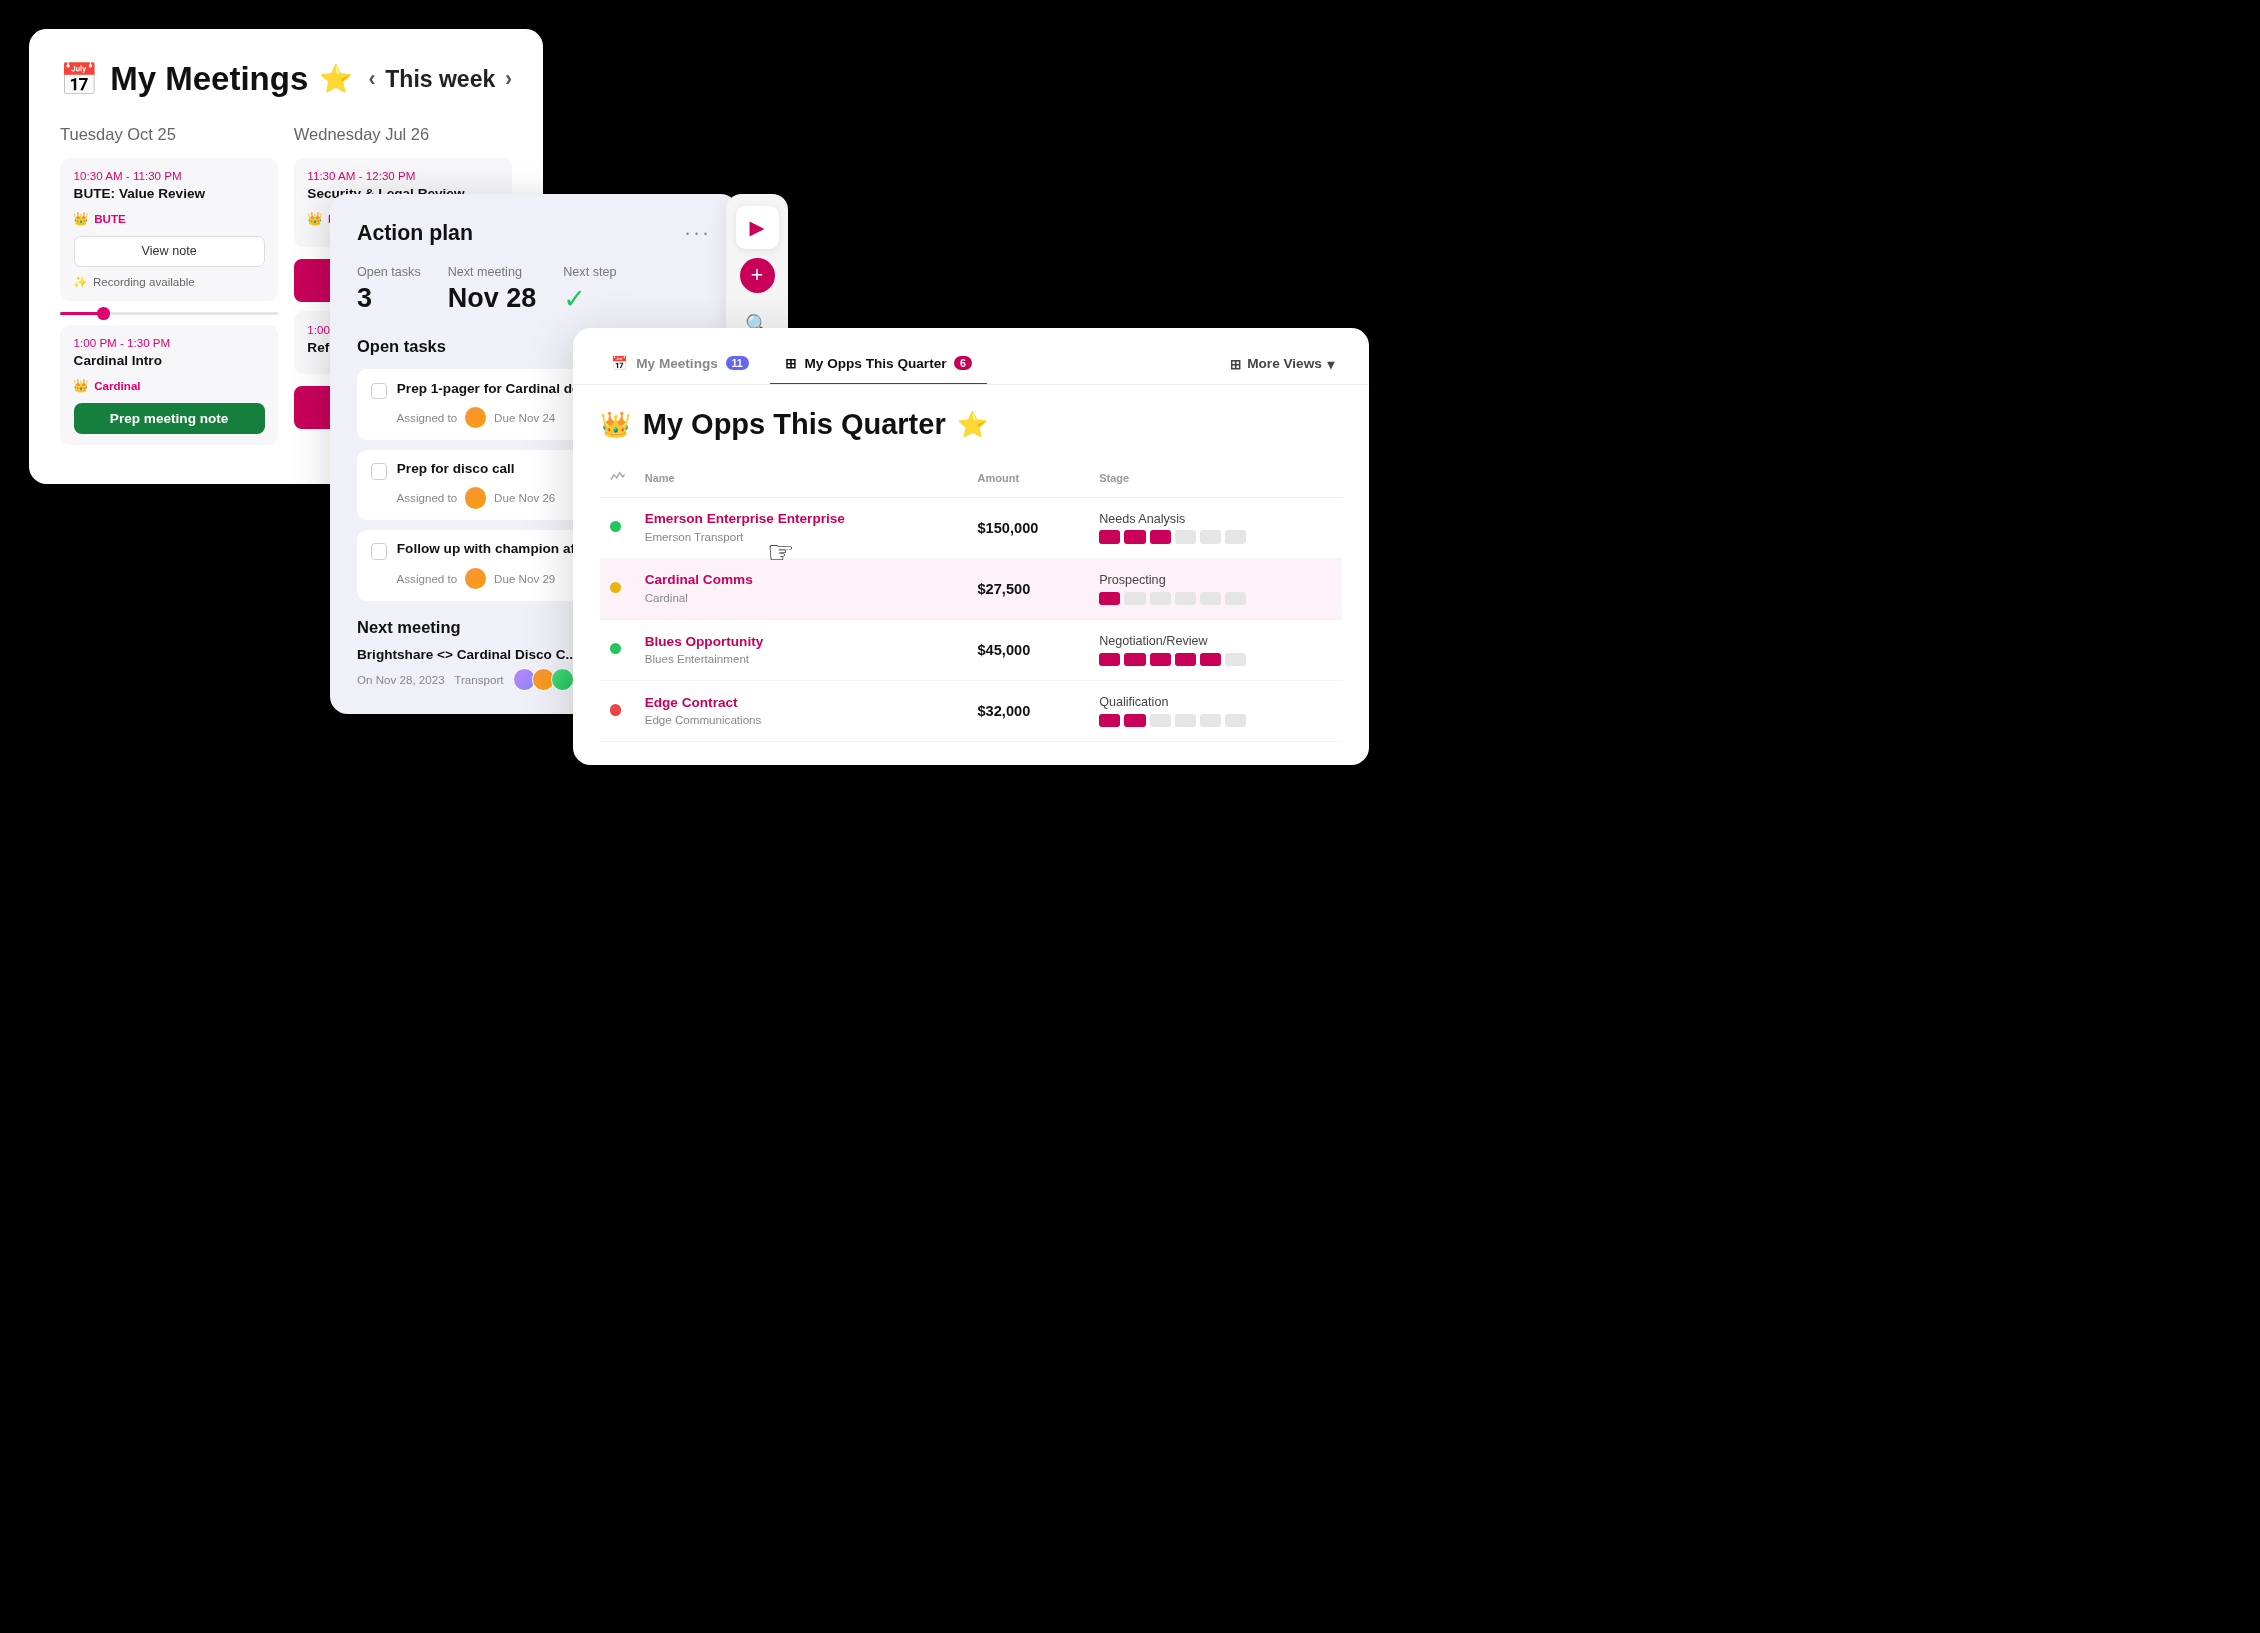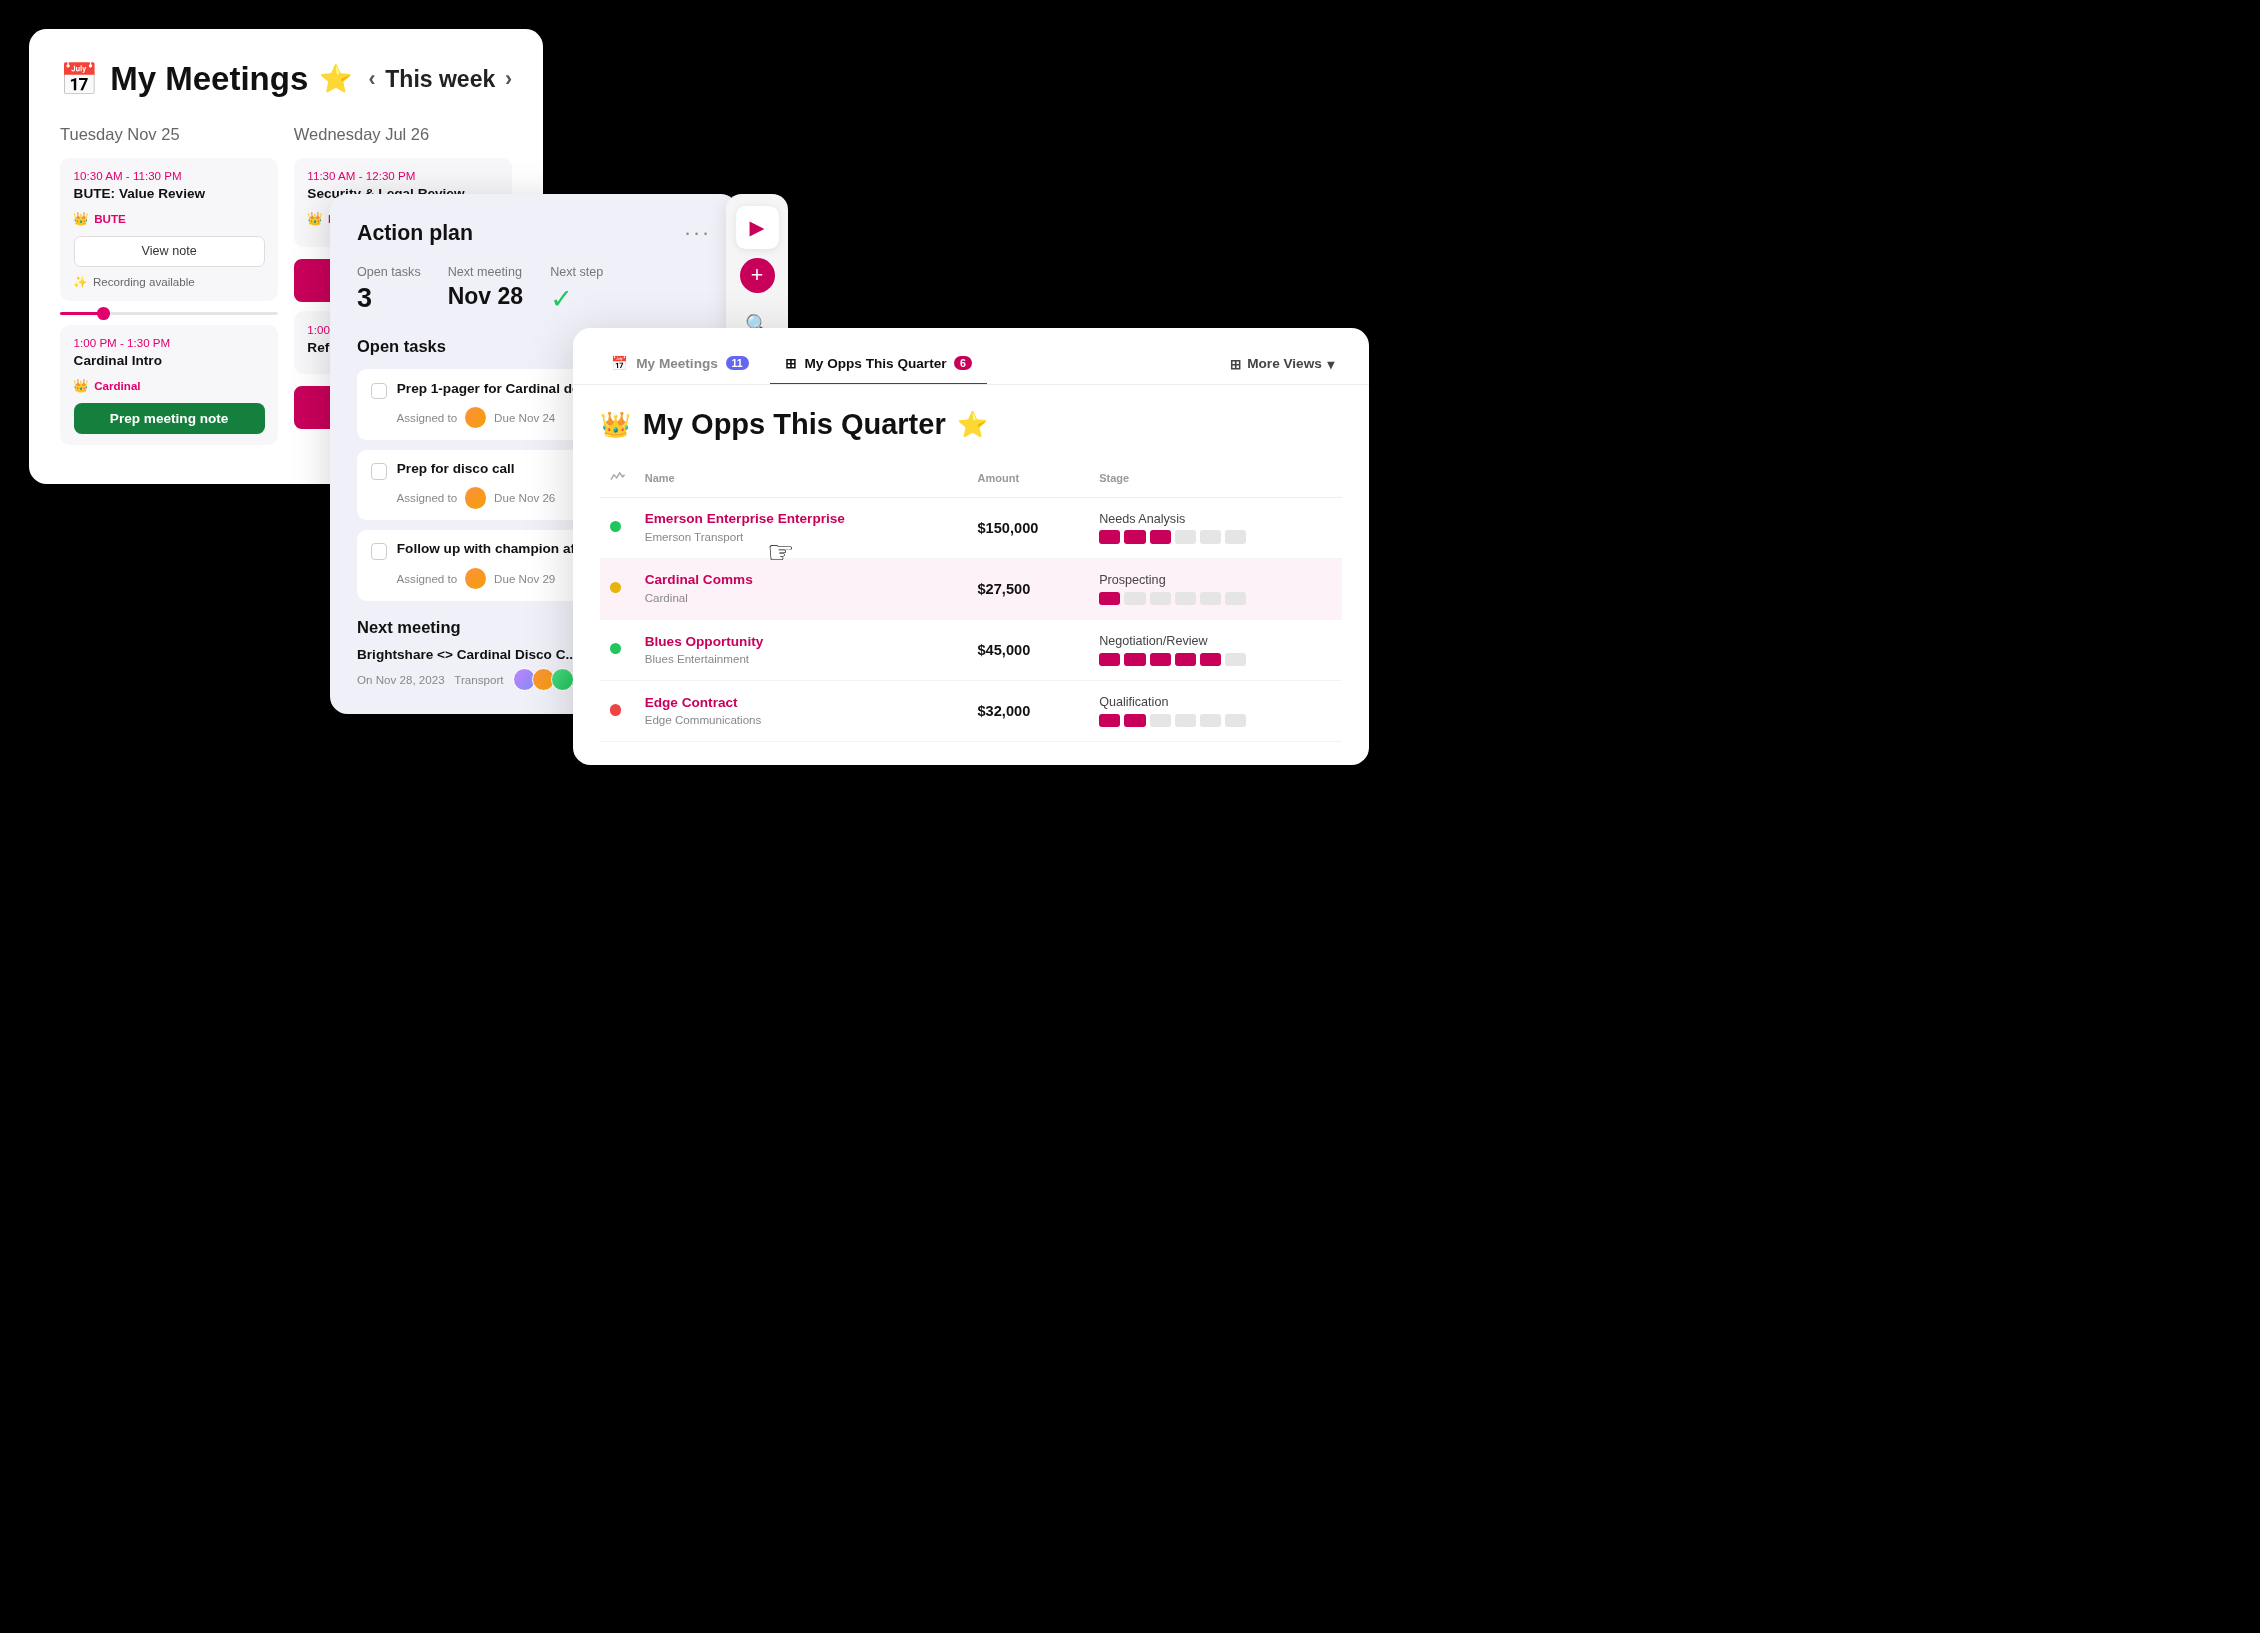--- a/index.html
+++ b/index.html
@@ -158,21 +158,21 @@
     .ap-title { font-size: 21.3px; font-weight: 800; color: #111; }
     .ap-more { font-size: 21.3px; color: #888; cursor: pointer; letter-spacing: 1.9px; }
 
     .ap-stats {
       display: flex;
       gap: 27px;
       margin-bottom: 21.3px;
     }
     .ap-stat-label { font-size: 12.6px; color: #777; margin-bottom: 3.9px; }
     .ap-stat-val { font-size: 27px; font-weight: 800; color: #111; }
-    .ap-stat-val.date { font-size: 23px; }
+    .ap-stat-val.date { font-size: 27px; }
     .ap-stat-icon { font-size: 27px; color: #22c55e; }
 
     .ap-section-title { font-size: 16.5px; font-weight: 700; color: #111; margin-bottom: 13.6px; }
 
     .ap-task {
       background: #fff;
       border-radius: 9.7px;
       padding: 11.6px 13.6px;
       margin-bottom: 9.7px;
     }
@@ -425,21 +425,21 @@
       <span class="chevron">‹</span>
       <span>This week</span>
       <span class="chevron">›</span>
     </div>
   </div>
 
   <div class="days-row">
 
     <div class="day-col">
       <div class="day-heading">
-        <span>Tuesday</span> <span>Nov 25</span>
+        <span>Tuesday</span> <span>Oct 25</span>
       </div>
 
       <div class="event-block">
         <div class="event-time">10:30 AM - 11:30 PM</div>
         <div class="event-title">BUTE: Value Review</div>
         <div class="event-tag">
           <span class="crown">👑</span>
           <span>BUTE</span>
         </div>
         <button class="view-note-btn">View note</button>

